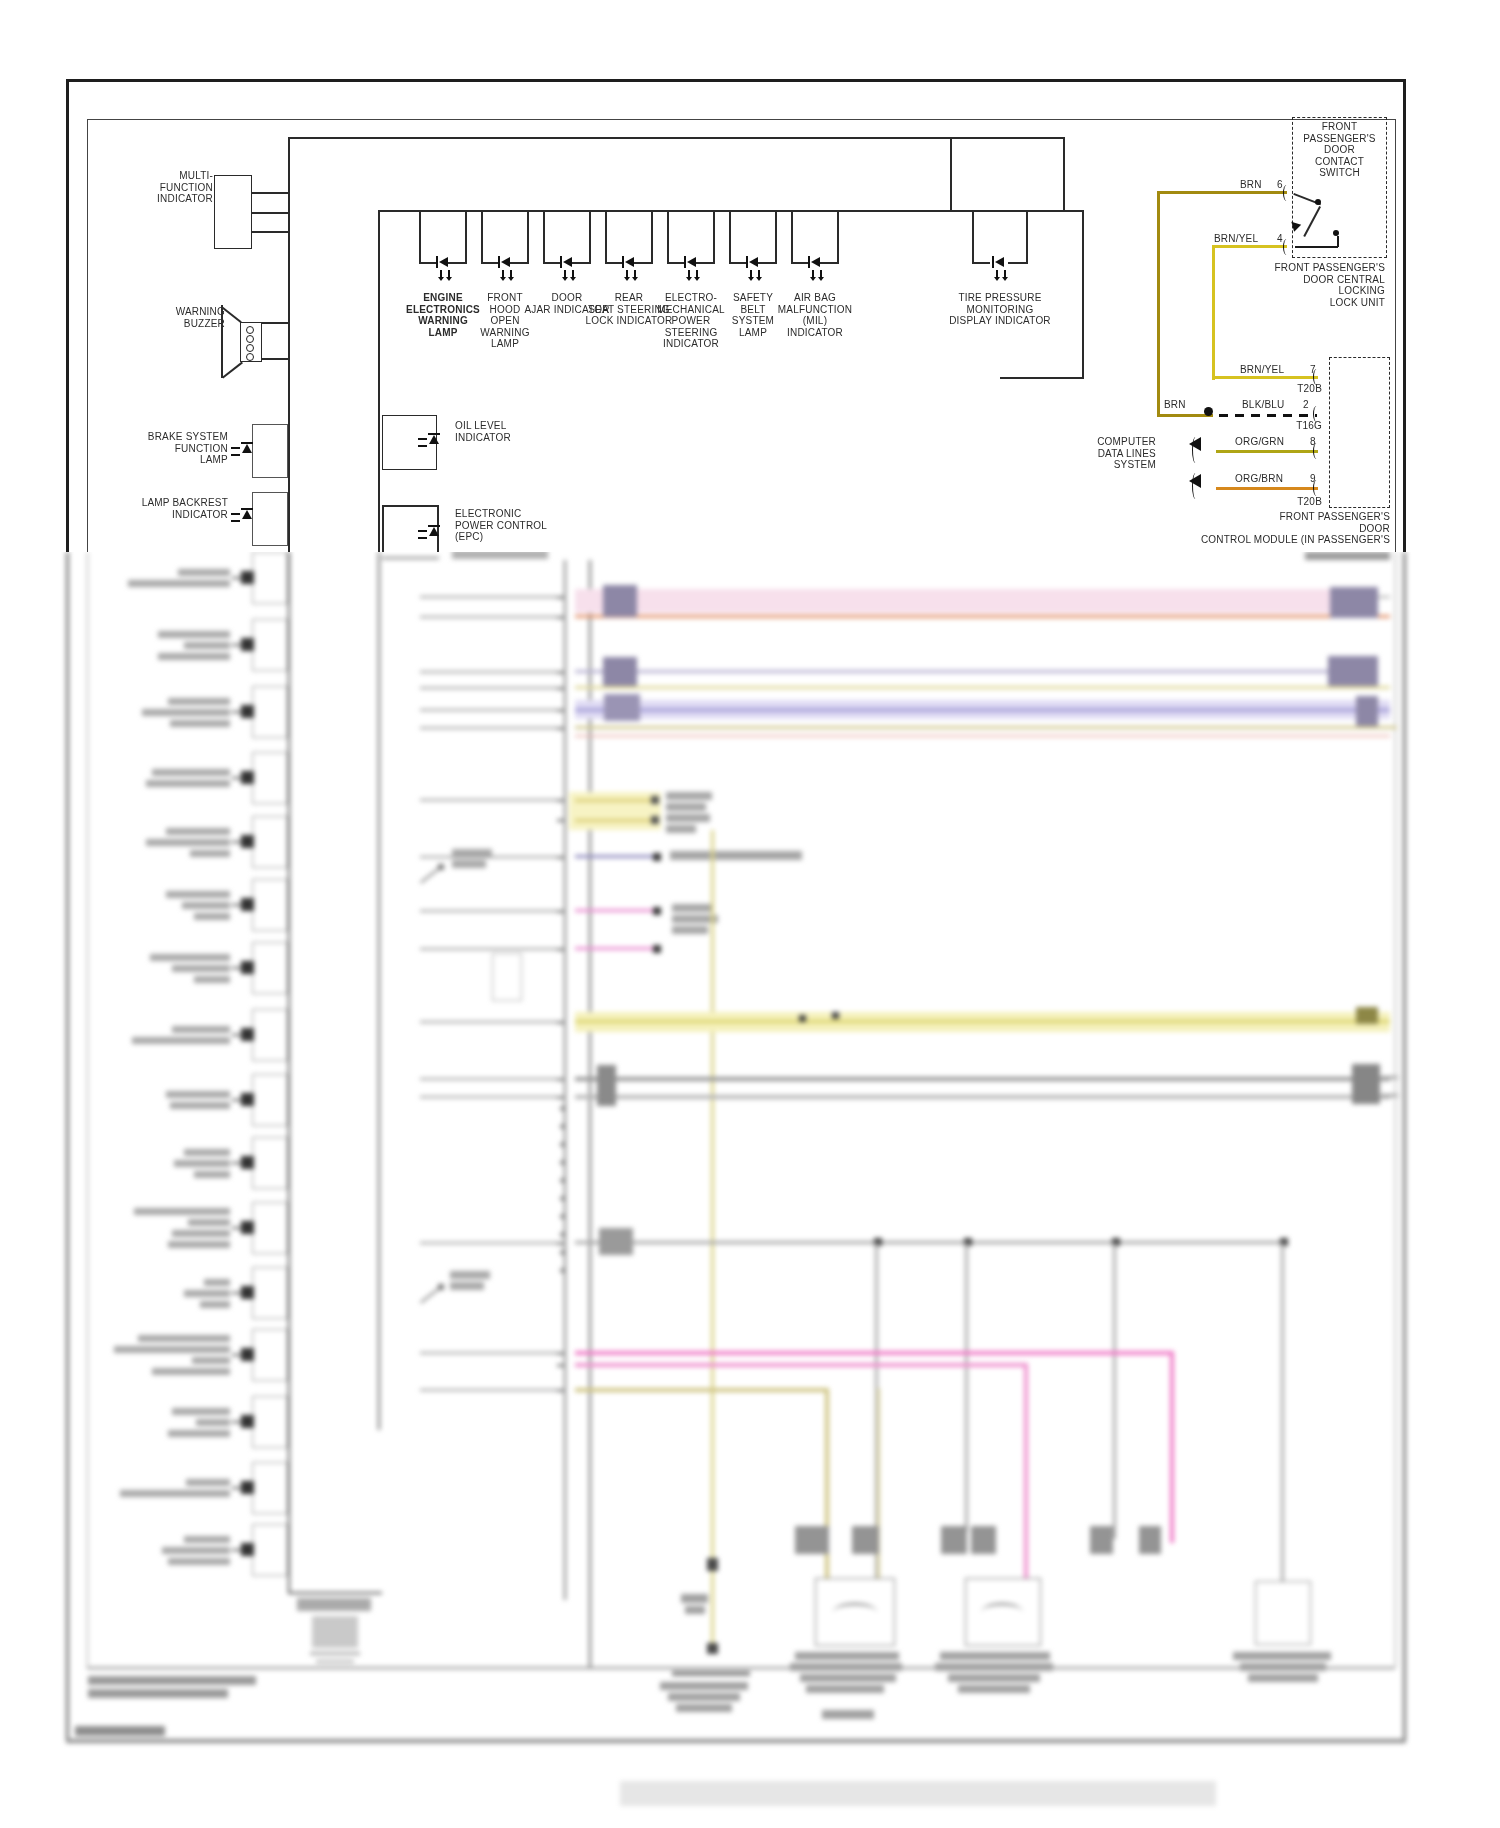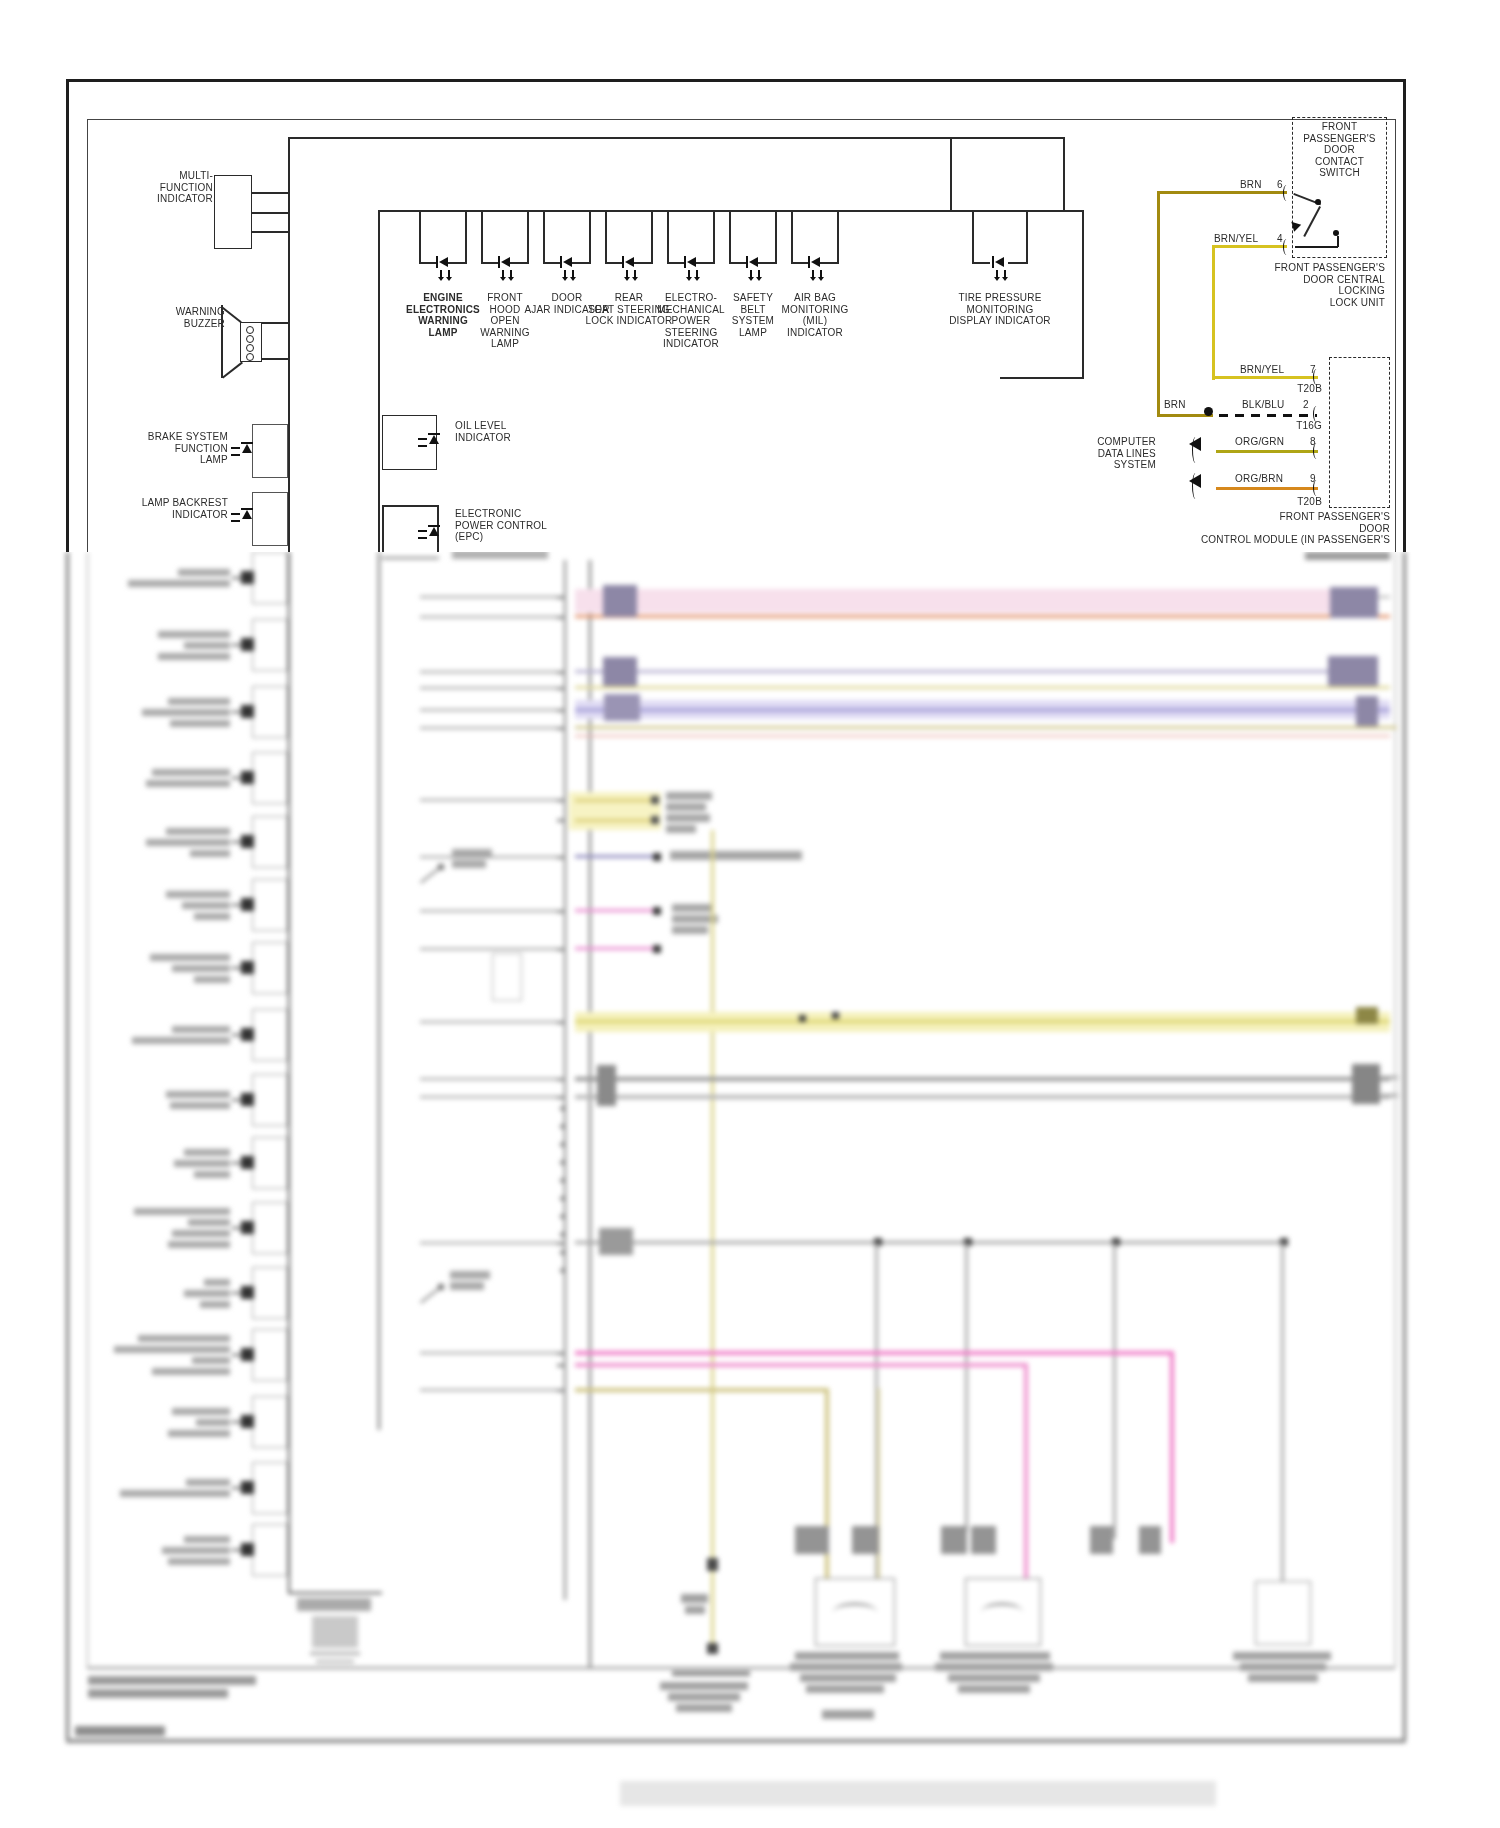--- a/index.html
+++ b/index.html
@@ -136,21 +136,21 @@
       <div class="lb" style="left: 636px; top: 292px; width: 110px; text-align: center;">ELECTRO-
 MECHANICAL
 POWER
 STEERING
 INDICATOR</div>
       <div class="lb" style="left: 698px; top: 292px; width: 110px; text-align: center;">SAFETY
 BELT
 SYSTEM
 LAMP</div>
       <div class="lb" style="left: 760px; top: 292px; width: 110px; text-align: center;">AIR BAG
-MONITORING
+MALFUNCTION
 (MIL)
 INDICATOR</div>
       <div class="lb" style="left: 930px; top: 292px; width: 140px; text-align: center;">TIRE PRESSURE
 MONITORING
 DISPLAY INDICATOR</div>
       <div class="lb" style="left: 1240px; top: 179px; width: 30px; text-align: left;">BRN</div>
       <div class="lb" style="left: 1277px; top: 179px; width: 14px; text-align: left;">6</div>
       <div class="lb" style="left: 1214px; top: 233px; width: 58px; text-align: left;">BRN/YEL</div>
       <div class="lb" style="left: 1277px; top: 233px; width: 14px; text-align: left;">4</div>
       <div class="lb" style="left: 1294px; top: 121px; width: 91px; text-align: center;">FRONT

